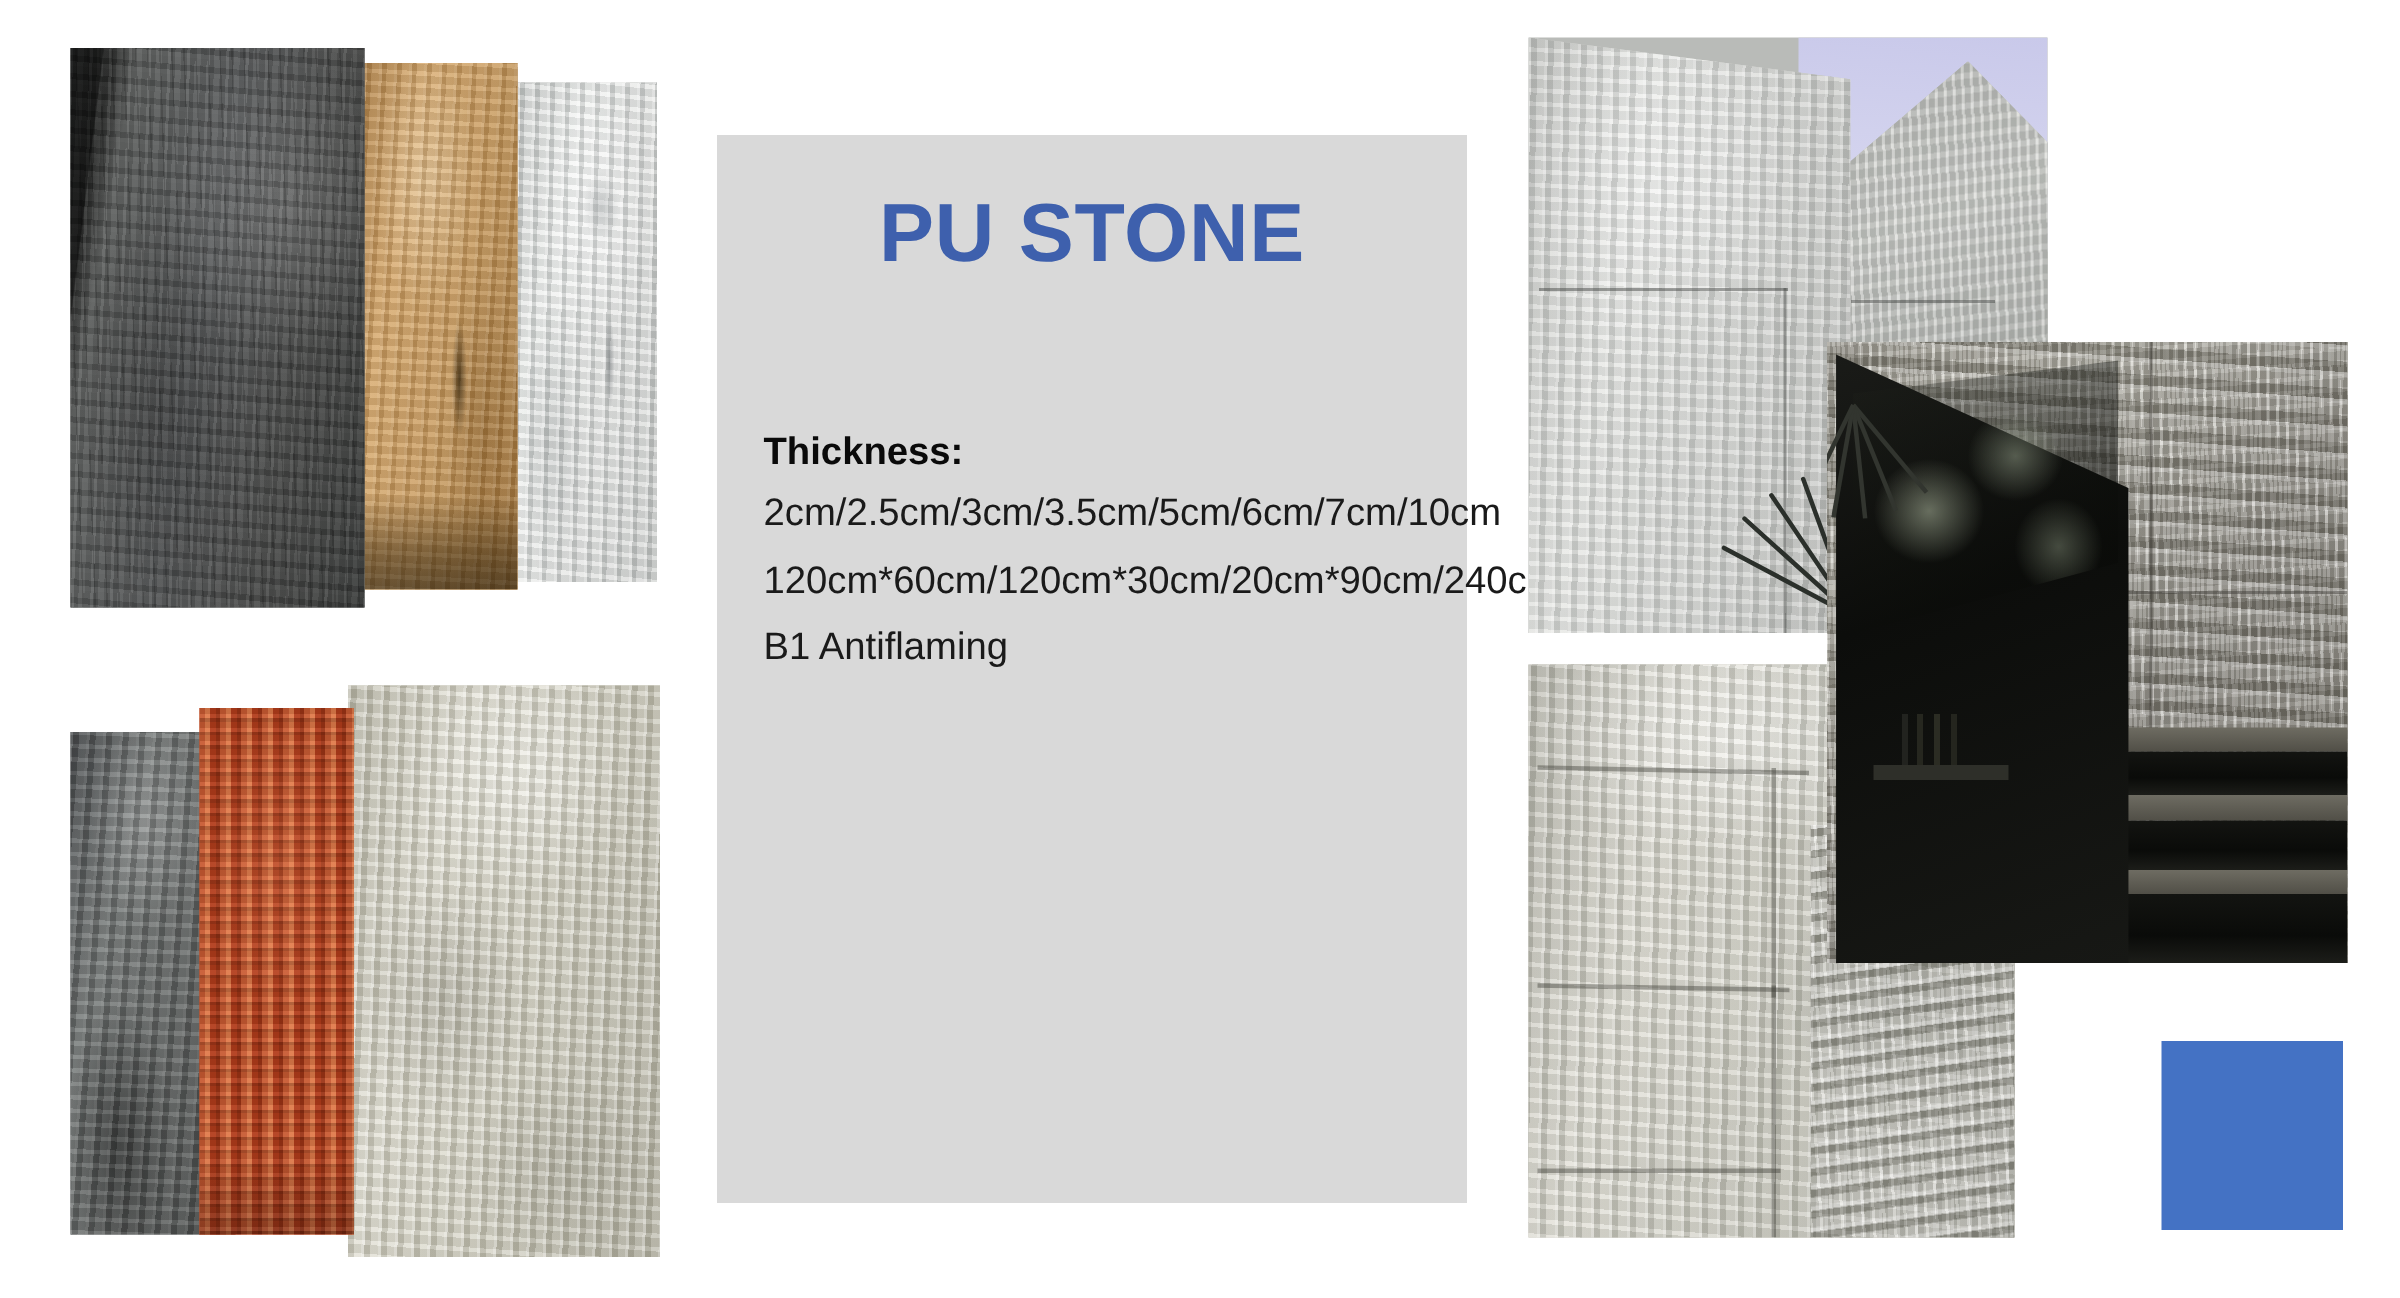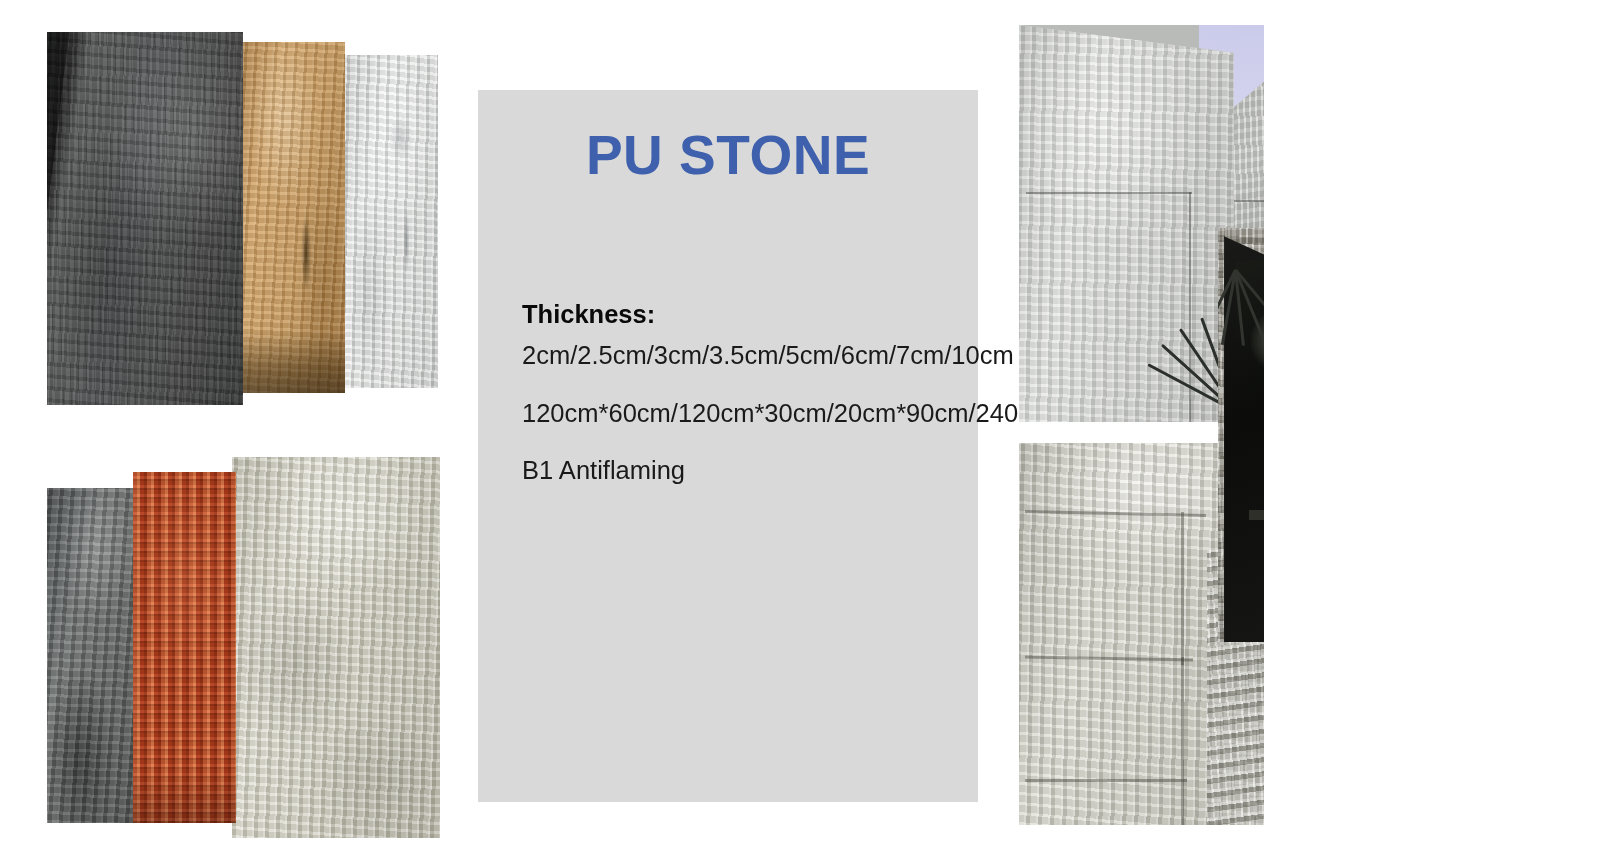--- a/index.html
+++ b/index.html
@@ -2,21 +2,21 @@
 <html><head>
 <meta charset="utf-8">
 <style>
   html, body {
     margin: 0;
     padding: 0;
     background: #ffffff;
   }
   #slide {
     position: relative;
-    width: 1264px;
+    width: 1600px;
     height: 865px;
     background: #ffffff;
     overflow: hidden;
     font-family: "Liberation Sans", sans-serif;
   }
 
   
   .tile {
     position: absolute;
     overflow: hidden;
@@ -300,21 +300,21 @@
     background: #d9d9d9;
   }
   #card-title {
     text-align: center;
     font-weight: bold;
     font-size: 55px;
     letter-spacing: 0.5px;
     line-height: 1;
     margin: 0;
   }
-  .spec-block { margin: 16px; }
+  .spec-block { margin: 3px; }
   .spec-label {
     font-weight: bold;
     font-size: 25.5px;
     color: #0a0a0a;
     line-height: 1.62;
     margin: 0;
     white-space: nowrap;
   }
   .spec-value {
     font-weight: normal;

